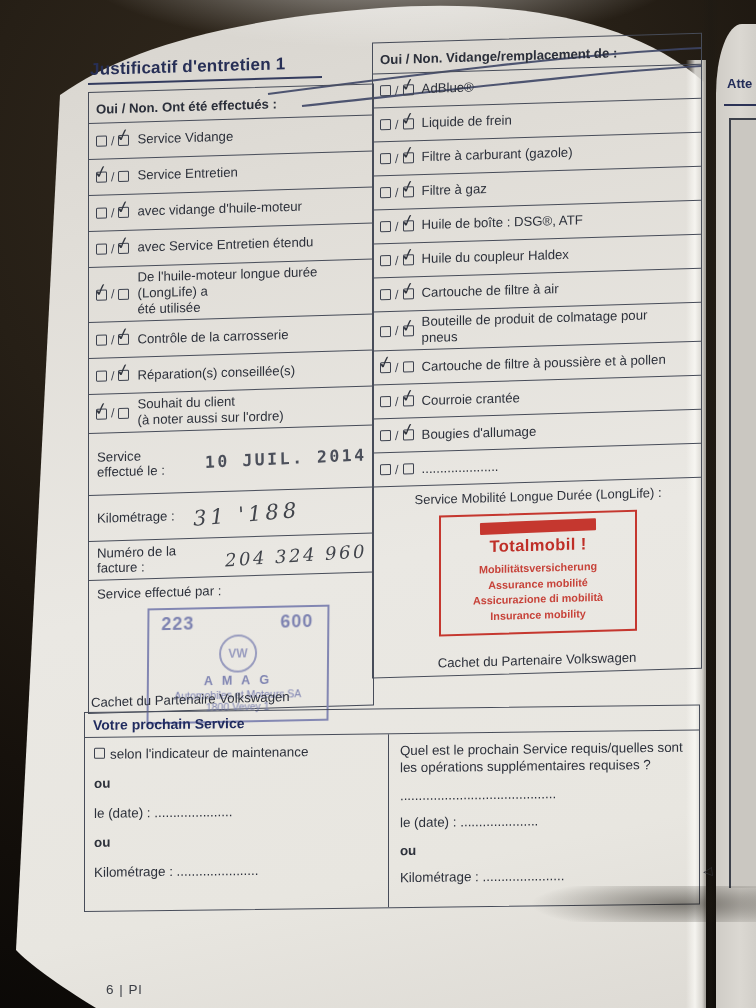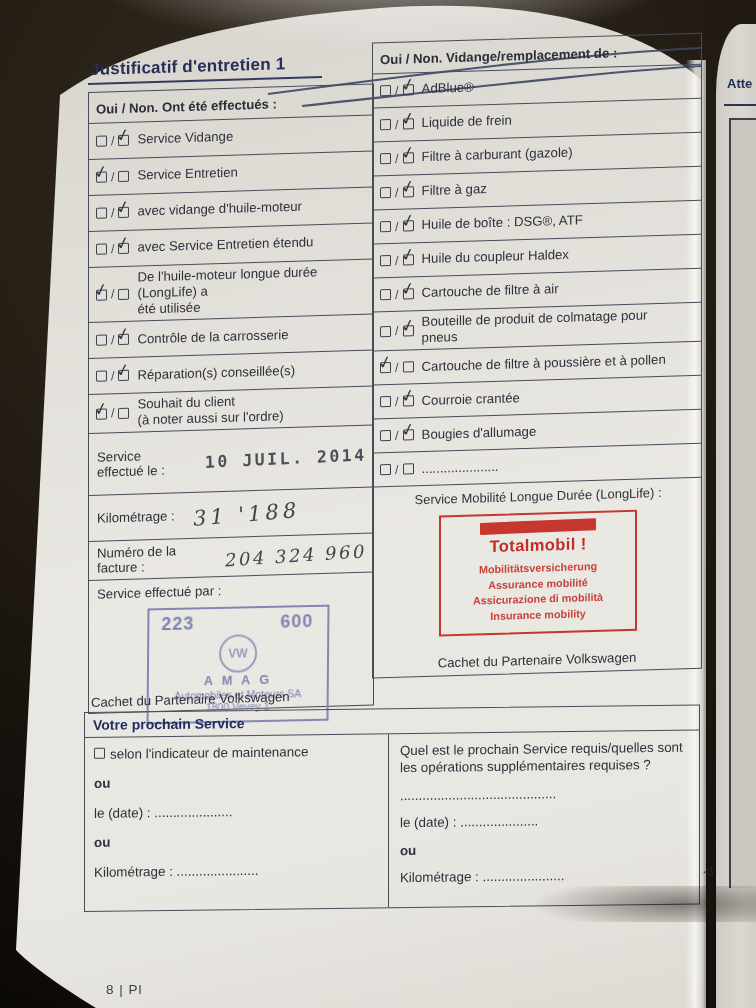--- a/index.html
+++ b/index.html
@@ -426,21 +426,21 @@
         <p class="nline">..........................................</p>
         <p class="nline">le (date) : .....................</p>
         <p class="nline bold">ou</p>
         <p class="nline">Kilométrage : ......................</p>
       </div>
     </div>
   </div>
 </div>
 
 <span class="tri-marker">◁</span>
-<div class="page-footer">8 |  Pl</div>
+<div class="page-footer">6 |  Pl</div>
 
 <div class="crease"></div>
 <div class="adjacent">
   <div class="adj-title">Atte</div>
   <div class="adj-rule"></div>
   <div class="adj-panel"></div>
 </div>
 <div class="shade-bottom"></div>
 
 </body></html>

